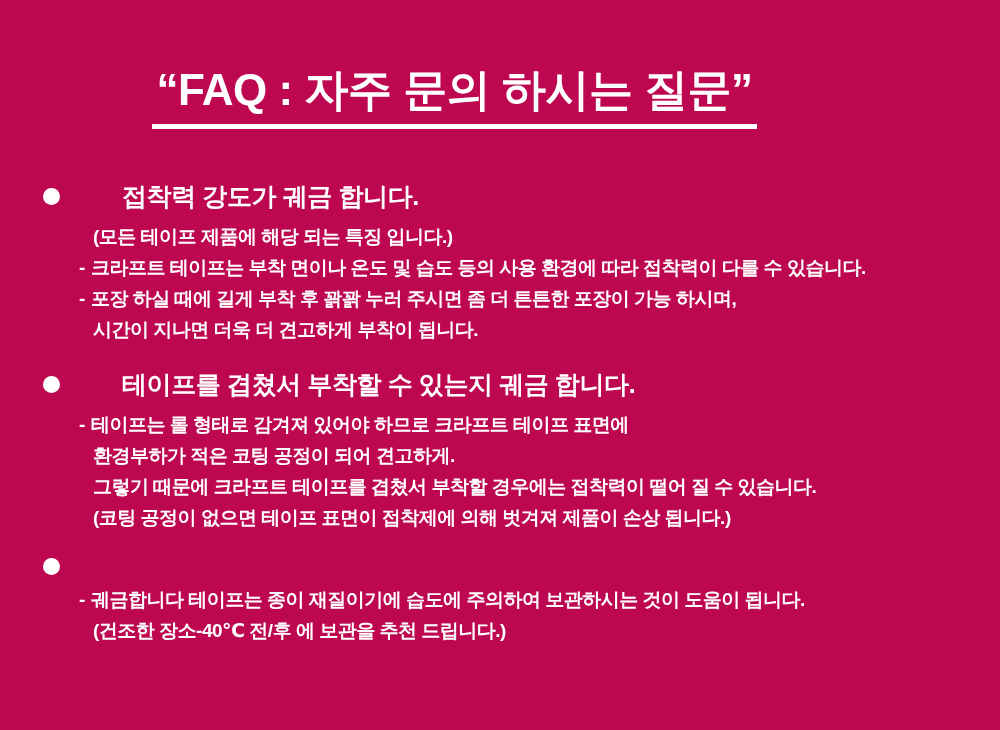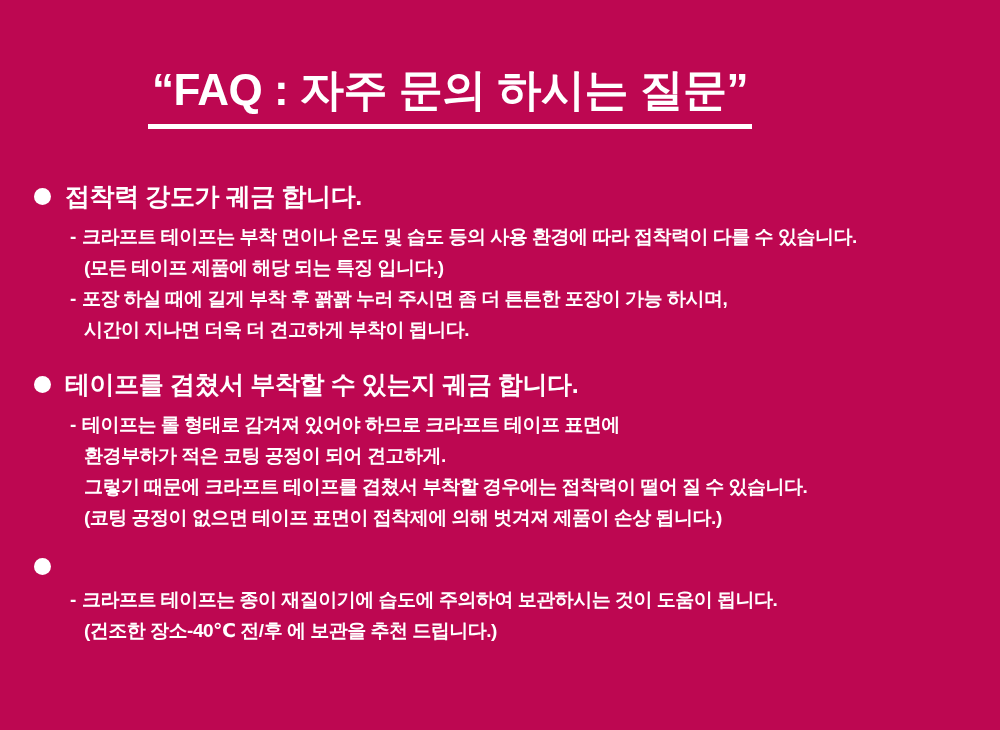--- a/index.html
+++ b/index.html
@@ -13,20 +13,21 @@
     background: #bd0751;
     font-family: "Liberation Sans", "DejaVu Sans", sans-serif;
     color: #ffffff;
     -webkit-font-smoothing: antialiased;
   }
   .page {
     position: relative;
     width: 900px;
     height: 730px;
     box-sizing: border-box;
+    padding-left: 9px;
   }
 
   
   .title-wrap {
     padding-top: 36px;
     text-align: center;
   }
   .faq-title {
     display: inline-block;
     font-size: 44px;
@@ -49,20 +50,21 @@
     padding: 0 0 0 0;
     margin-bottom: 24px;
   }
   .faq-block:last-child { margin-bottom: 0; }
 
   .question-row {
     display: flex;
     align-items: center;
     padding-left: 34px;
     margin-bottom: 10px;
+    gap: 48px;
   }
   .bullet-icon {
     flex: 0 0 auto;
     width: 17px;
     height: 17px;
     border-radius: 50%;
     background: #ffffff;
     margin-right: 14px;
     position: relative;
     top: 1px;
@@ -108,22 +110,22 @@
   </div>
 
   <div class="faq-list">
 
     <section class="faq-block">
       <div class="question-row">
         <span class="bullet-icon"></span>
         <span class="question-text">접착력 강도가 궤금 합니다.</span>
       </div>
       <ul class="answer-list">
+        <li class="answer-line indent"><span>(모든 테이프 제품에 해당 되는 특징 입니다.)</span></li>
         <li class="answer-line dashed"><span class="dash-mark">-</span><span>크라프트 테이프는 부착 면이나 온도 및 습도 등의 사용 환경에 따라 접착력이 다를 수 있습니다.</span></li>
-        <li class="answer-line indent"><span>(모든 테이프 제품에 해당 되는 특징 입니다.)</span></li>
         <li class="answer-line dashed"><span class="dash-mark">-</span><span>포장 하실 때에 길게 부착 후 꽑꽑 누러 주시면 좀 더 튼튼한 포장이 가능 하시며,</span></li>
         <li class="answer-line indent"><span>시간이 지나면 더욱 더 견고하게 부착이 됩니다.</span></li>
       </ul>
     </section>
 
     <section class="faq-block">
       <div class="question-row">
         <span class="bullet-icon"></span>
         <span class="question-text">테이프를 겹쳤서 부착할 수 있는지 궤금 합니다.</span>
       </div>
@@ -133,19 +135,19 @@
         <li class="answer-line indent"><span>그렇기 때문에 크라프트 테이프를 겹쳤서 부착할 경우에는 접착력이 떨어 질 수 있습니다.</span></li>
         <li class="answer-line indent"><span>(코팅 공정이 없으면 테이프 표면이 접착제에 의해 벗겨져 제품이 손상 됩니다.)</span></li>
       </ul>
     </section>
 
     <section class="faq-block">
       <div class="question-row">
         <span class="bullet-icon"></span>
       </div>
       <ul class="answer-list">
-        <li class="answer-line dashed"><span class="dash-mark">-</span><span>크라프트 테이프는 종이 재질이기에 습도에 주의하여 보관하시는 것이 도움이 됩니다.</span></li>
+        <li class="answer-line dashed"><span class="dash-mark">-</span><span>궤금합니다 테이프는 종이 재질이기에 습도에 주의하여 보관하시는 것이 도움이 됩니다.</span></li>
         <li class="answer-line indent"><span>(건조한 장소-40℃ 전/후 에 보관을 추천 드립니다.)</span></li>
       </ul>
     </section>
 
   </div>
 </div>
 
 </body></html>

